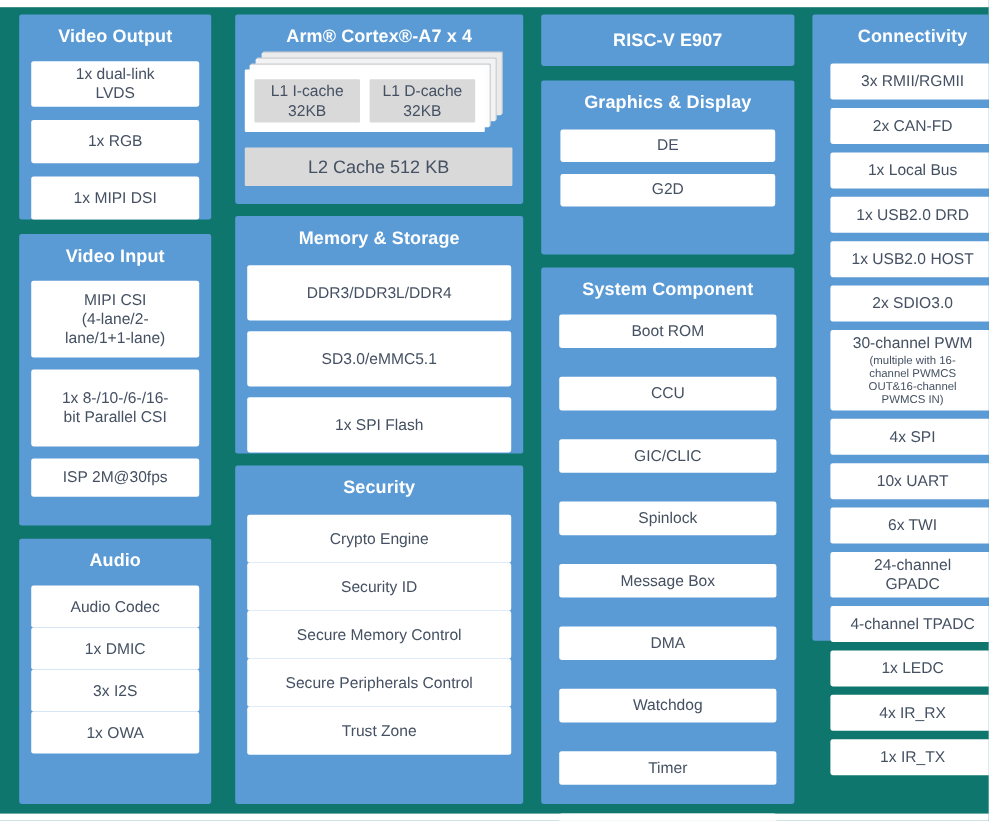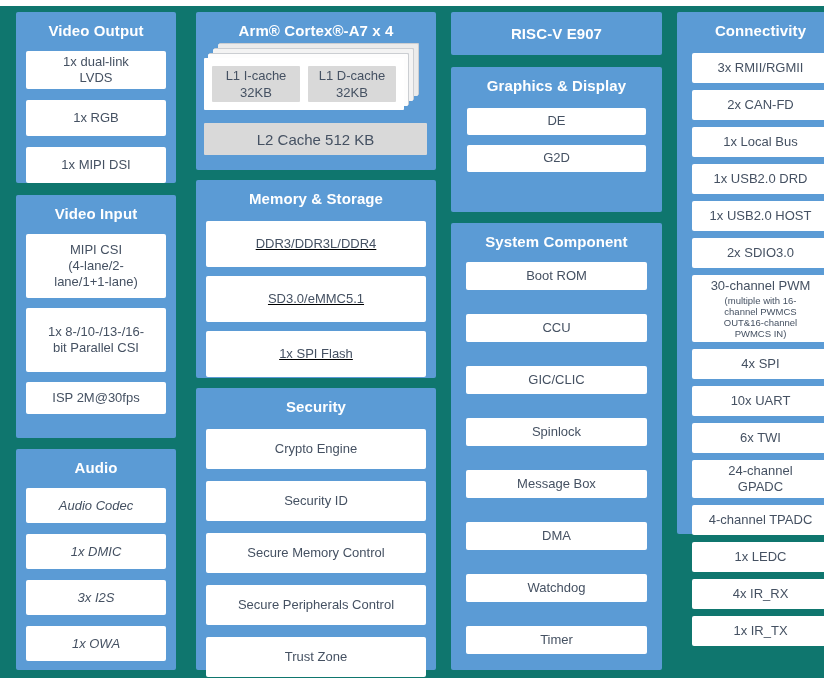--- a/index.html
+++ b/index.html
@@ -39,21 +39,21 @@
   .sec-video-output{height:171px;}
   .sec-video-output .items{gap:11px;}
   .sec-video-output .item{min-height:36px;}
 
   .sec-video-input{height:243px;justify-content:space-between;}
   .sec-video-input .items{gap:10px;}
   .sec-video-input .item{min-height:64px;}
   .sec-video-input .item:last-child{min-height:32px;}
 
   .sec-audio{height:221px;}
-  .sec-audio .items{gap:11px;font-style:italic;}
+  .sec-audio .items{}
   .sec-audio .item{min-height:35px;}
 
   .sec-cpu{height:158px;}
   .cache-card{
     margin:17px 32px 0 8px;background:#ffffff;border-radius:1px;
     display:flex;gap:8px;padding:8px;position:relative;
     box-shadow:
       4px -4px 0 #fdfdfd, 5px -5px 0 #cbced2,
       9px -9px 0 #f3f3f3, 10px -10px 0 #cbced2,
       14px -14px 0 #ebebeb, 15px -15px 0 #cbced2;
@@ -62,25 +62,25 @@
     flex:1;background:#D9D9D9;color:#455162;font-size:13px;line-height:17px;
     text-align:center;white-space:pre-line;display:flex;align-items:center;justify-content:center;
     min-height:36px;border-radius:1px;
   }
   .l2-bar{
     margin:13px 9px 0 8px;height:32px;background:#D9D9D9;color:#455162;
     font-size:15px;display:flex;align-items:center;justify-content:center;border-radius:1px;
   }
 
   .sec-memory-storage{height:198px;}
-  .sec-memory-storage .items{gap:9px;margin-top:12px;text-decoration:underline;}
+  .sec-memory-storage .items{gap:9px;margin-top:12px;}
   .sec-memory-storage .item{min-height:46px;}
 
   .sec-security{height:282px;}
-  .sec-security .items{gap:12px;margin-top:12px;}
+  .sec-security .items{gap:0;margin-top:12px;}
   .sec-security .item{min-height:40px;}
 
   .sec-riscv{height:43px;justify-content:center;}
   .sec-riscv .sec-title{margin:0 4px;}
 
   .sec-graphics-display{height:145px;}
   .sec-graphics-display .items{gap:10px;margin:12px 16px 8px;}
   .sec-graphics-display .item{min-height:27px;}
 
   .sec-system-component{height:447px;}
@@ -114,21 +114,21 @@
         </div>
         <div class="sec sec-video-input">
           <div class="sec-title">Video Input</div>
           <div class="items">
             <div class="item">
               <div class="item-label">MIPI CSI
 (4-lane/2-
 lane/1+1-lane)</div>
             </div>
             <div class="item">
-              <div class="item-label">1x 8-/10-/13-/16-
+              <div class="item-label">1x 8-/10-/6-/16-
 bit Parallel CSI</div>
             </div>
             <div class="item">
               <div class="item-label">ISP 2M@30fps</div>
             </div>
           </div>
         </div>
         <div class="sec sec-audio">
           <div class="sec-title">Audio</div>
           <div class="items">

